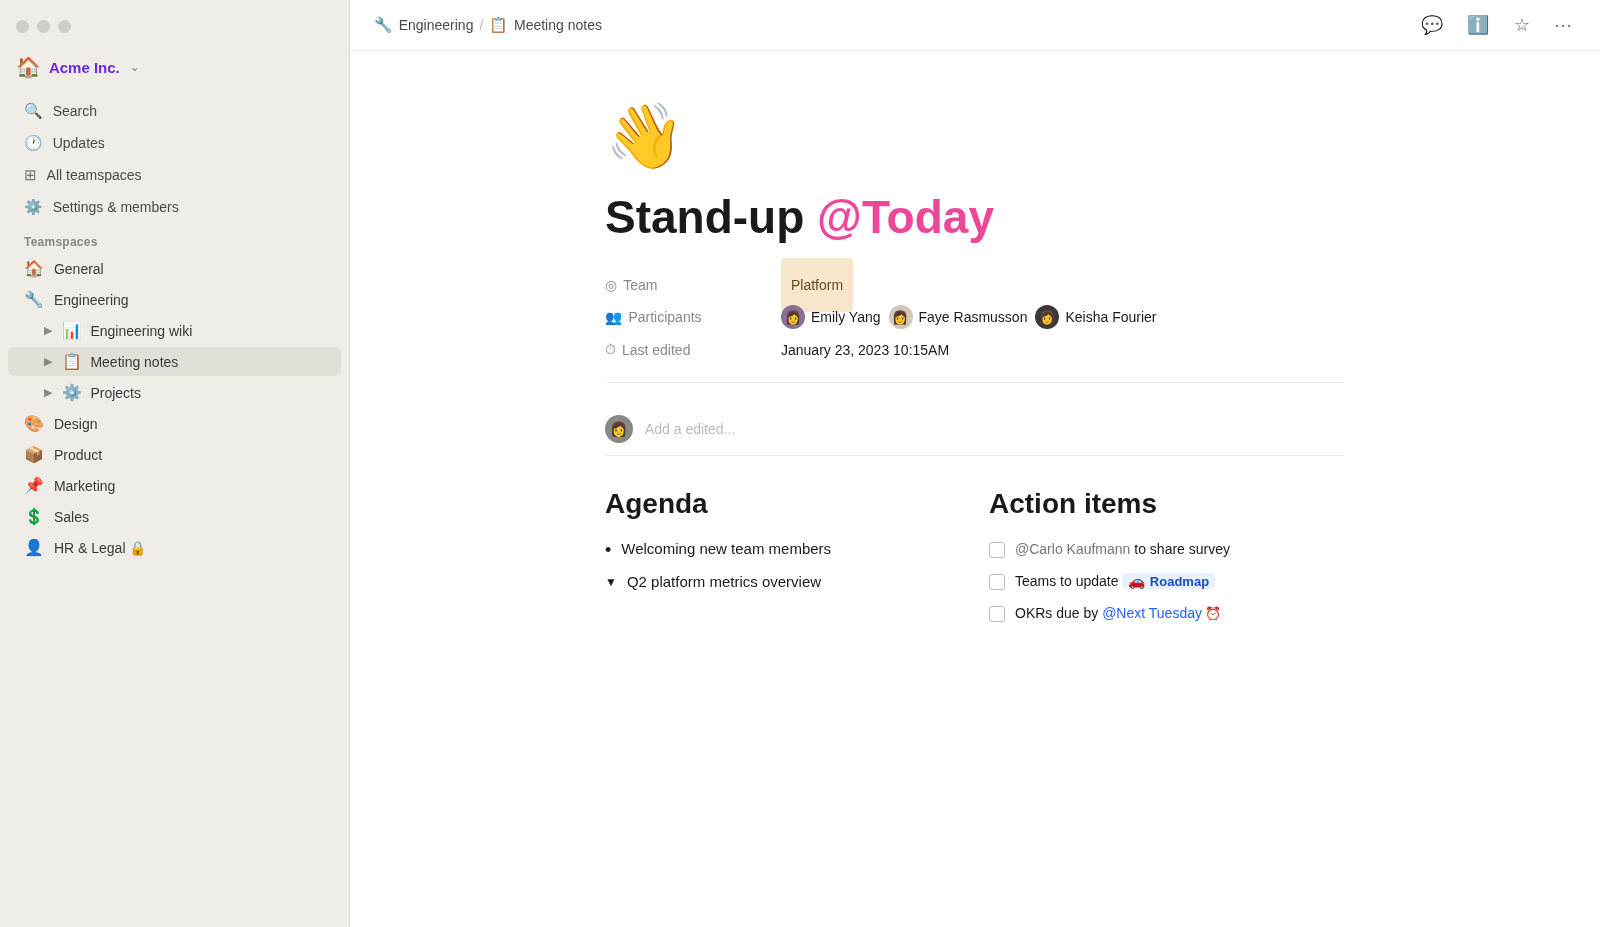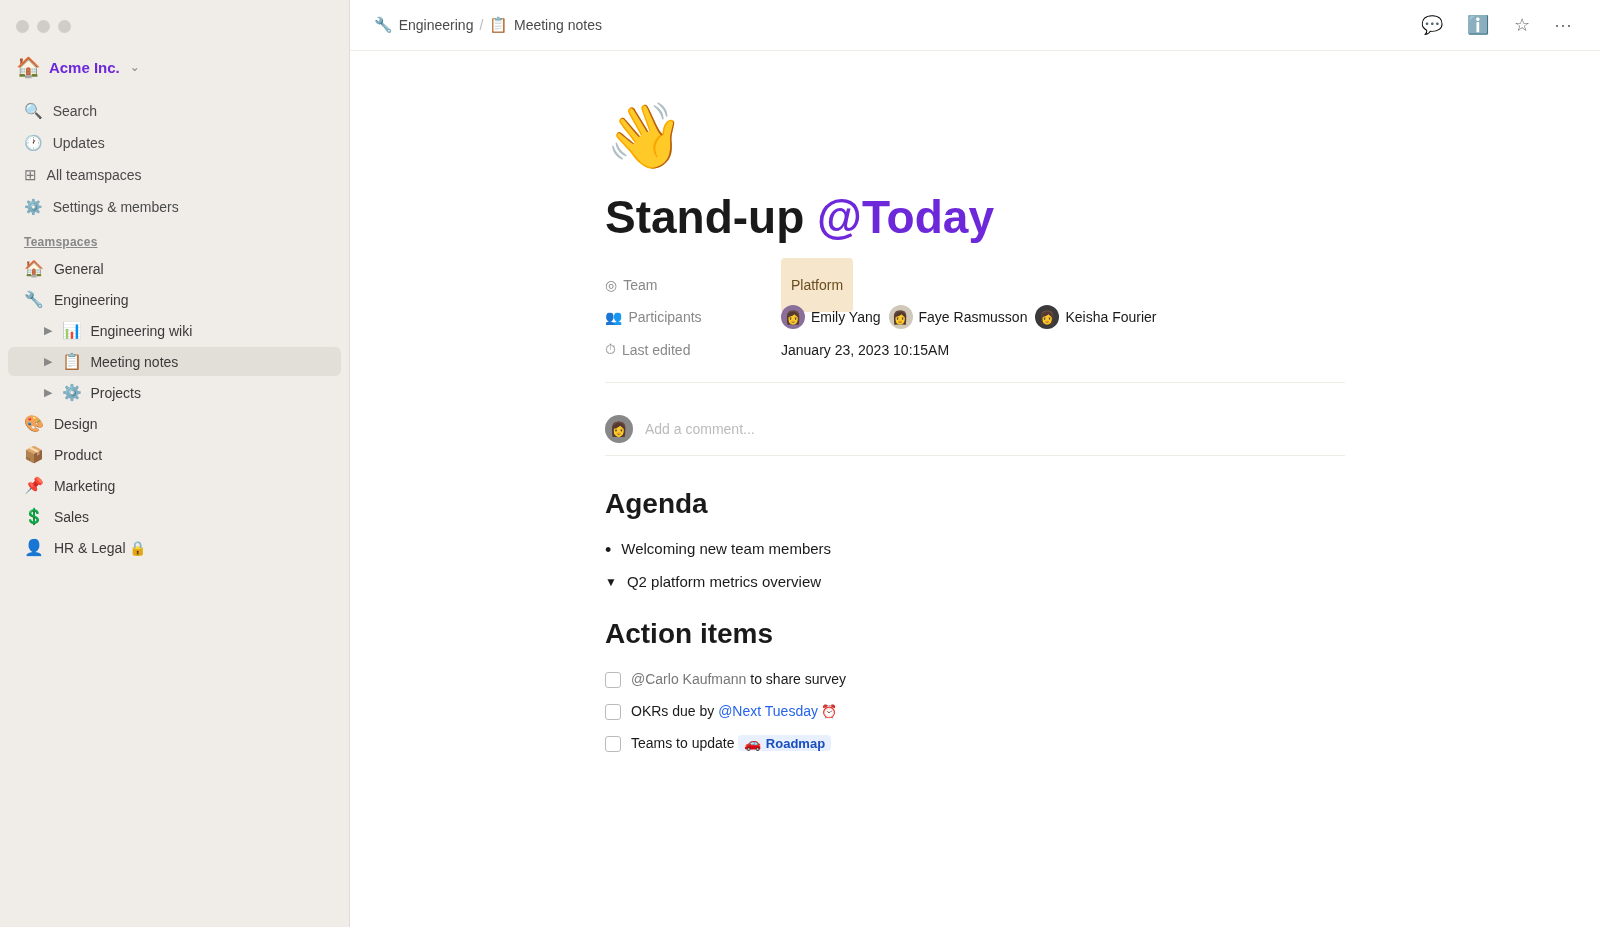--- a/index.html
+++ b/index.html
@@ -53,21 +53,20 @@
       font-weight: 400;
     }
     .sidebar-nav-item .nav-icon { font-size: 15px; color: #777; }
 
     .sidebar-section-title {
       font-size: 12px;
       font-weight: 600;
       color: #888;
       padding: 12px 24px 4px 24px;
       letter-spacing: 0.02em;
-      text-decoration: underline;
     }
 
     .sidebar-team-item {
       display: flex;
       align-items: center;
       padding: 5px 16px;
       gap: 10px;
       cursor: pointer;
       border-radius: 6px;
       margin: 1px 8px;
@@ -148,21 +147,21 @@
     .page-emoji { font-size: 64px; margin-bottom: 16px; display: block; }
 
     .page-title {
       font-size: 46px;
       font-weight: 700;
       color: #1a1a1a;
       margin-bottom: 32px;
       line-height: 1.2;
     }
     .page-title .mention {
-      color: #6d28d9;
+      color: #ec4899;
       font-weight: 700;
     }
 
     
     .properties {
       display: flex;
       flex-direction: column;
       gap: 12px;
       margin-bottom: 24px;
     }
@@ -244,21 +243,21 @@
     }
     .comment-placeholder {
       font-size: 14px;
       color: #bbb;
       cursor: text;
     }
 
     
     .two-col {
       display: grid;
-      grid-template-columns: 1fr;
+      grid-template-columns: 1fr 1fr;
       gap: 28px;
       margin-top: 4px;
     }
 
     .col-title {
       font-size: 28px;
       font-weight: 700;
       color: #1a1a1a;
       margin-bottom: 20px;
     }
@@ -465,21 +464,21 @@
           <span>Last edited</span>
         </div>
         <div class="property-value">January 23, 2023 10:15AM</div>
       </div>
     </div>
 
     <hr class="divider">
 
     <div class="comment-bar">
       <div class="comment-avatar">👩</div>
-      <span class="comment-placeholder">Add a comment...</span>
+      <span class="comment-placeholder">Add a edited...</span>
     </div>
 
     <div class="two-col">
 
       <div class="agenda-col">
         <div class="col-title">Agenda</div>
         <ul class="agenda-list">
           <li class="agenda-item">
             <span class="bullet">•</span>
             <span>Welcoming new team members</span>
@@ -499,35 +498,35 @@
             <div class="checkbox"></div>
             <span>
               <span class="mention-name">@Carlo Kaufmann</span>
               <span> to share survey</span>
             </span>
           </div>
 
           <div class="action-item">
             <div class="checkbox"></div>
             <span>
-              <span>OKRs due by </span>
-              <span class="next-tuesday">@Next Tuesday</span>
-              <span class="alarm-icon"> ⏰</span>
-            </span>
-          </div>
-
-          <div class="action-item">
-            <div class="checkbox"></div>
-            <span>
               <span>Teams to update </span>
               <span class="roadmap-badge">
                 <span class="roadmap-icon">🚗</span>
                 <strong>Roadmap</strong>
               </span>
             </span>
           </div>
 
+          <div class="action-item">
+            <div class="checkbox"></div>
+            <span>
+              <span>OKRs due by </span>
+              <span class="next-tuesday">@Next Tuesday</span>
+              <span class="alarm-icon"> ⏰</span>
+            </span>
+          </div>
+
         </div>
       </div>
 
     </div>
   </div>
 </div>
 
 </body></html>

